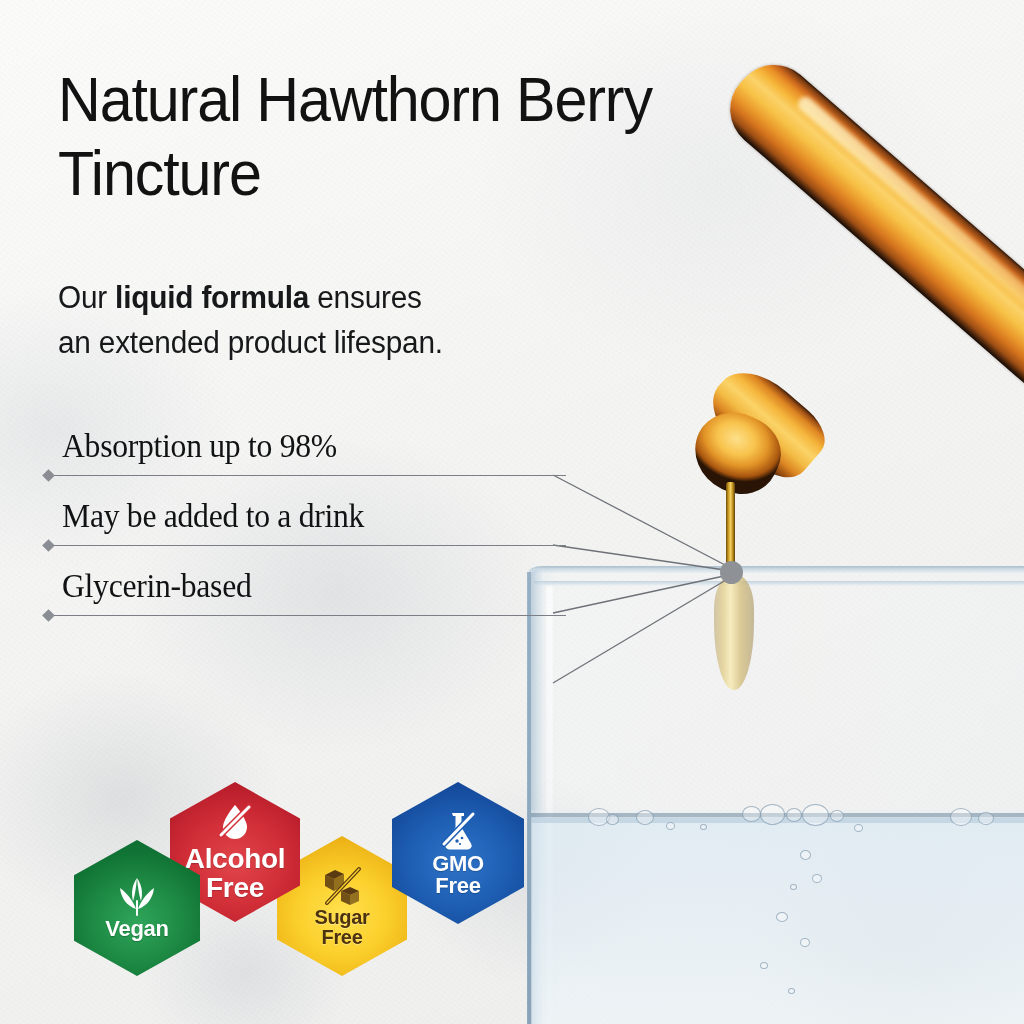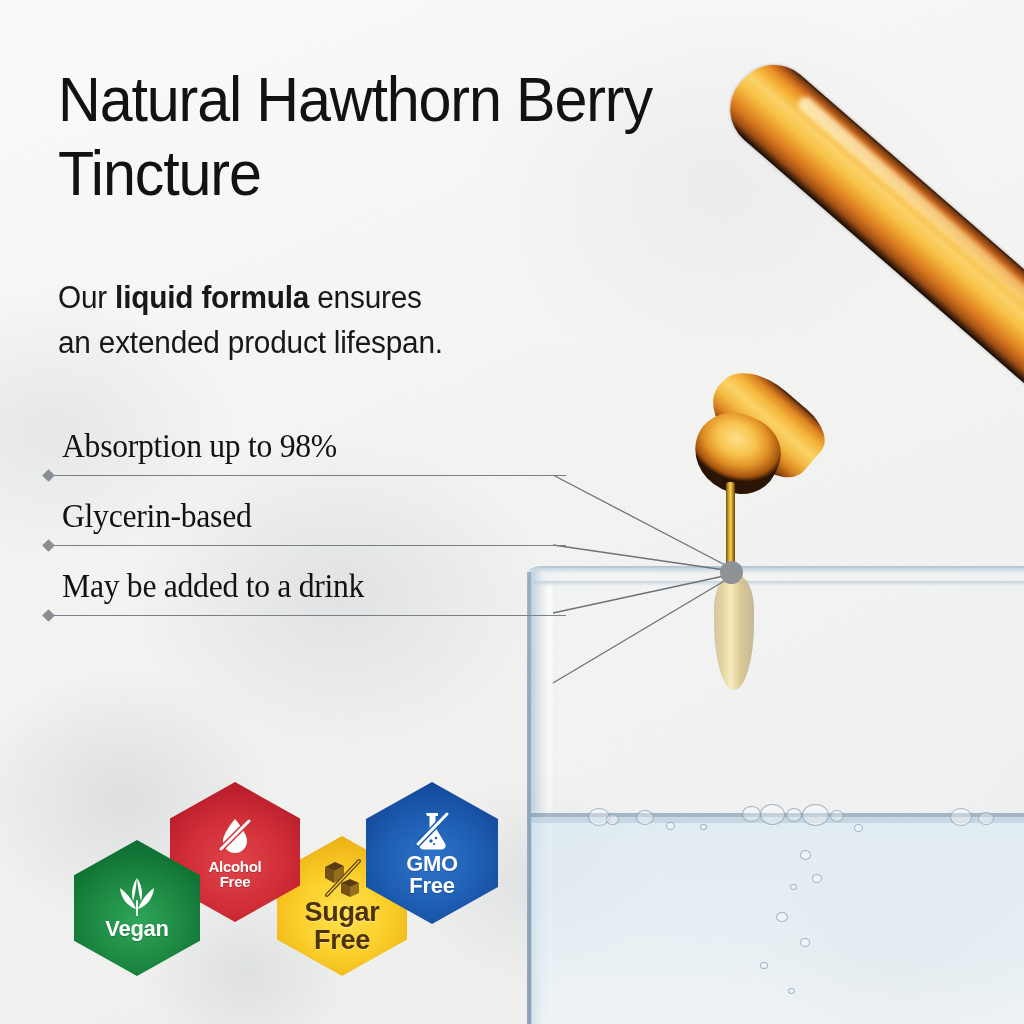--- a/index.html
+++ b/index.html
@@ -240,26 +240,26 @@
     text-shadow:0 1px 1px rgba(0,0,0,.22);
   }
   .badge-icon { display:block; }
 
   #b-vegan  { left:74px;  top:840px;  --w:126px; --h:136px;
     background:radial-gradient(ellipse 78% 66% at 50% 60%, #2fa55a 0%, #1f8c45 42%, #117536 75%, #0b6b30 100%); }
   #b-alcohol{ left:170px; top:782px;  --w:130px; --h:140px;
     background:radial-gradient(ellipse 80% 68% at 50% 58%, #e0454a 0%, #d22f38 45%, #bb1f2c 78%, #a81826 100%); }
   #b-sugar  { left:277px; top:836px;  --w:130px; --h:140px;
     background:radial-gradient(ellipse 80% 68% at 50% 56%, #ffe14f 0%, #fbd02c 42%, #edb316 78%, #d99c0c 100%); }
-  #b-gmo    { left:366px; top:782px;  --w:132px; --h:142px;
+  #b-gmo    { left:392px; top:782px;  --w:132px; --h:142px;
     background:radial-gradient(ellipse 80% 68% at 50% 56%, #2f74c8 0%, #1e5fb4 45%, #14499a 80%, #0f3d86 100%); }
 
   #b-vegan  .badge-label { font-size:22px; }
-  #b-alcohol .badge-label{ font-size:15px; }
-  #b-sugar  .badge-label { font-size:27px; color:#4d3210; text-shadow:0 1px 0 rgba(255,255,255,.35);text-align:center; }
+  #b-alcohol .badge-label{ font-size:28px; }
+  #b-sugar  .badge-label { font-size:20px; color:#4d3210; text-shadow:0 1px 0 rgba(255,255,255,.35);text-align:center; }
   #b-gmo    .badge-label { font-size:22px; }
 </style>
 </head>
 <body>
 
 <div id="stage">
 
   <div class="bg-texture"></div>
   <div class="bg-noise"></div>
 
@@ -316,26 +316,26 @@
 
   <p class="subtitle"><span>Our </span><b>liquid formula</b><span> ensures</span><br><span>an extended product lifespan.</span></p>
 
   <div class="features">
     <div class="feature">
       <span class="feature-label">Absorption up to 98%</span>
       <span class="feature-rule"></span>
       <span class="feature-diamond"></span>
     </div>
     <div class="feature">
-      <span class="feature-label">Glycerin-based</span>
+      <span class="feature-label">May be added to a drink</span>
       <span class="feature-rule"></span>
       <span class="feature-diamond"></span>
     </div>
     <div class="feature">
-      <span class="feature-label">May be added to a drink</span>
+      <span class="feature-label">Glycerin-based</span>
       <span class="feature-rule"></span>
       <span class="feature-diamond"></span>
     </div>
   </div>
 
   <div class="badges">
 
     <div class="badge" id="b-sugar">
       <div class="badge-inner">
         <svg class="badge-icon" width="46" height="42" viewBox="0 0 46 42">

